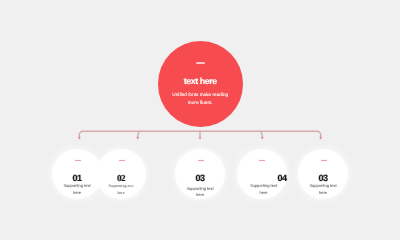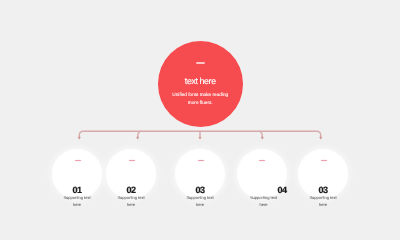--- a/index.html
+++ b/index.html
@@ -43,21 +43,21 @@
     width: 8.6px;
     height: 1.7px;
     background: #ffffff;
     border-radius: 1px;
     opacity: .68;
   }
   .hero-title {
     margin-top: 15px;
     color: #ffffff;
     font-size: 8.8px;
-    font-weight: normal;
+    font-weight: bold;
     letter-spacing: -0.38px;
     line-height: 1;
     -webkit-text-stroke: 0.15px #ffffff;
   }
   .hero-sub {
     margin-top: 5.1px;
     color: #ffffff;
     font-size: 4.7px;
     line-height: 8.4px;
     text-align: center;
@@ -91,21 +91,21 @@
     margin-left: -2.2px;
     top: 11.3px;
     width: 5.8px;
     height: 1px;
     background: #e0566f;
     border-radius: .5px;
     opacity: .56;
     box-shadow: 0 0 1.2px 0.3px rgba(224,86,111,0.30);
   }
   .node-num {
-    margin-top: 25px;
+    margin-top: 13px;
     font-size: 9.1px;
     font-weight: bold;
     color: #1d1d1d;
     letter-spacing: -0.5px;
     line-height: 1;
     -webkit-text-stroke: 0.22px #1d1d1d;
   }
   .node-sub {
     margin-top: 0.1px;
     font-size: 4.05px;
@@ -146,21 +146,21 @@
 
   <div class="nodes">
       <div class="node" style="left: 52px;">
     <div class="node-dash"></div>
     <div class="node-num">01</div>
     <div class="node-sub">
       <div class="node-sub-line">Supporting text</div>
       <div class="node-sub-line">here</div>
     </div>
   </div>
-      <div class="node" style="left: 106px;">
+      <div class="node" style="left: 96px; font-family: Liberation Serif, serif;">
     <div class="node-dash"></div>
     <div class="node-num">02</div>
     <div class="node-sub">
       <div class="node-sub-line">Supporting text</div>
       <div class="node-sub-line">here</div>
     </div>
   </div>
       <div class="node" style="left: 175px; justify-content: space-between;">
     <div class="node-dash"></div>
     <div class="node-num">03</div>

